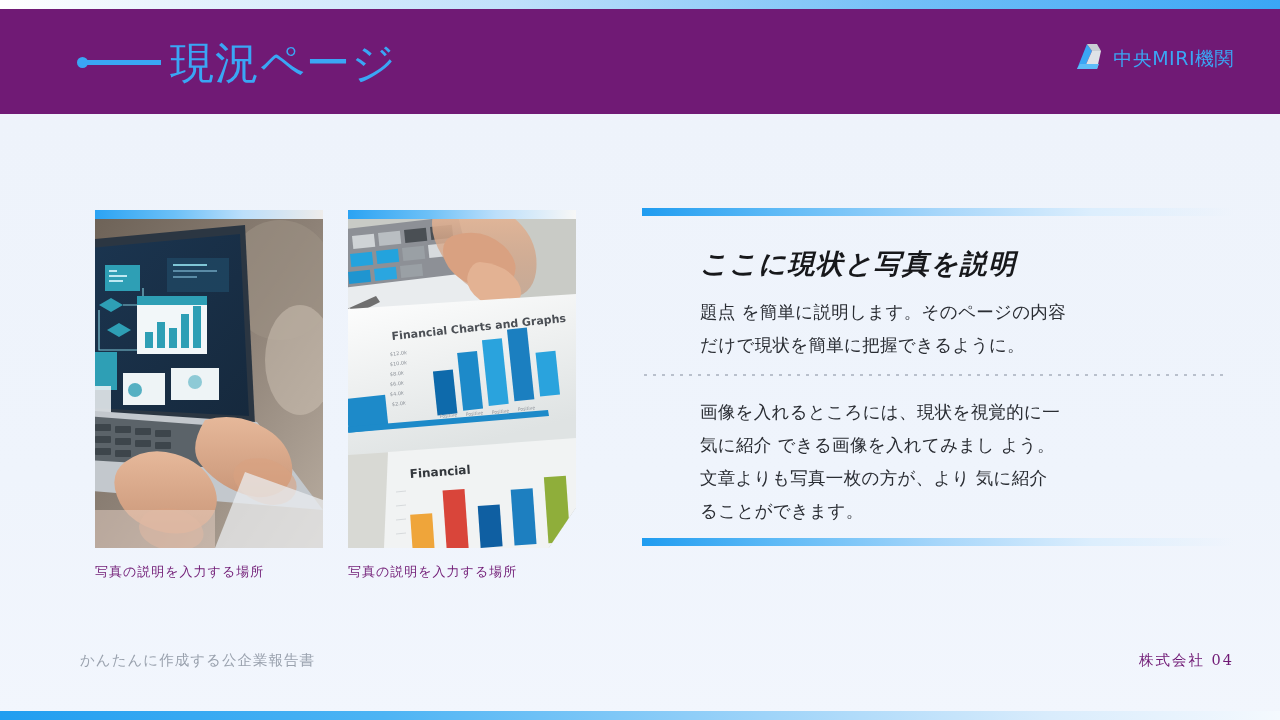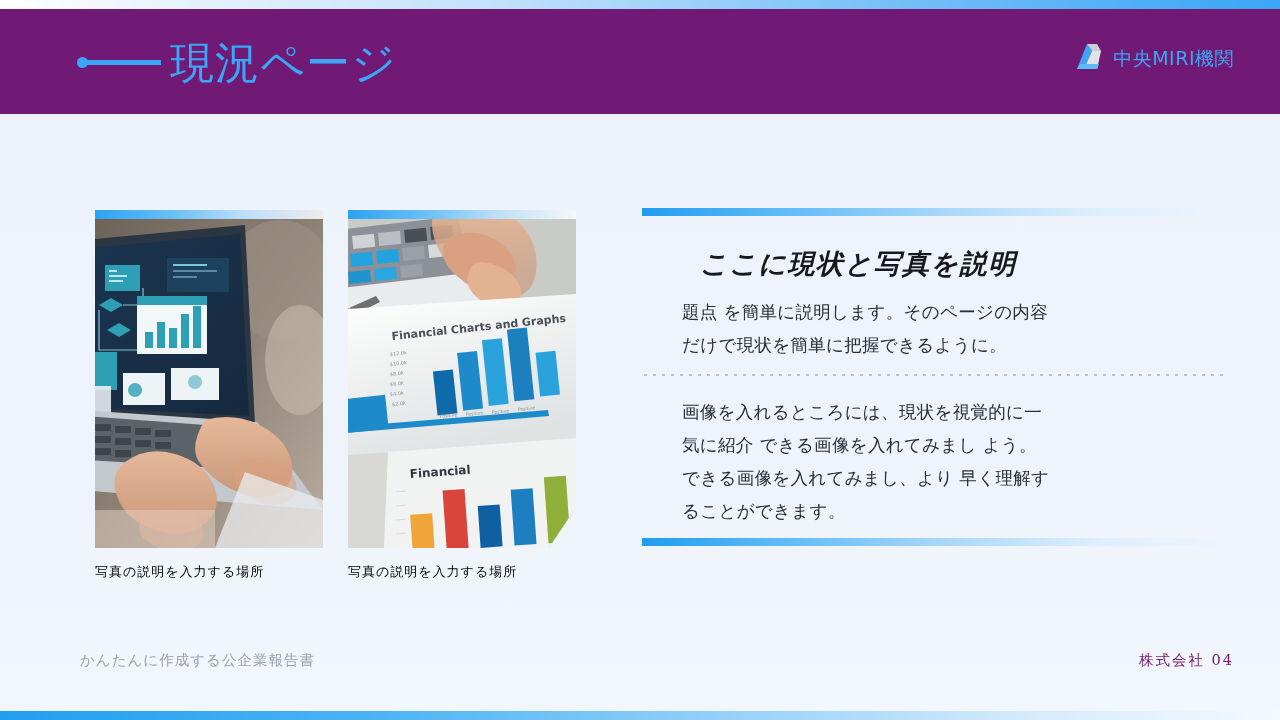--- a/index.html
+++ b/index.html
@@ -78,21 +78,21 @@
   #photo-1 { left:95px; top:210px; width:228px; height:338px; }
   #photo-2 { left:348px; top:210px; width:228px; height:338px;
              -webkit-clip-path:polygon(0 0,100% 0,100% 88%,88% 100%,0 100%);
              clip-path:polygon(0 0,100% 0,100% 88%,88% 100%,0 100%); }
 
   .photo svg { position:absolute; left:0; top:0; width:100%; height:100%; }
 
   .caption {
     position:absolute;
     font-family:Liberation Serif, serif;
-    font-size:13px; color:#000000; letter-spacing:1px;
+    font-size:13px; color:#701a75; letter-spacing:1px;
     white-space:nowrap;
   }
   #caption-1 { left:95px; top:563px; }
   #caption-2 { left:348px; top:563px; }
 
   
   .panel { position:absolute; left:642px; top:208px; width:592px; height:345px; }
   .panel-bar {
     position:absolute; left:0; width:592px; height:8px;
     background:linear-gradient(to right,#1f9cf0 0%,#5cb9f6 22%,#a6d6fa 50%,#dceefd 76%,rgba(236,243,251,0) 100%);
@@ -100,21 +100,21 @@
   #panel-bar-top { top:0; }
   #panel-bar-bottom { top:330px; }
 
   .panel-heading {
     position:absolute; left:58px; top:38px;
     font-family:"DejaVu Serif", serif;
     font-weight:bold; font-size:27px; color:#17181b;
     letter-spacing:1.5px; white-space:nowrap;font-style:italic;
   }
   .panel-para {
-    position:absolute; left:40px;
+    position:absolute; left:58px;
     font-family:"DejaVu Serif", serif;
     font-size:17.5px; color:#2a2d33; line-height:33px;
     letter-spacing:0.3px;
     width:530px;
   }
   #panel-para-1 { top:88px; }
   #panel-para-2 { top:188px; }
   .panel-para div { white-space:nowrap; }
 
   .panel-divider {
@@ -330,21 +330,21 @@
   <div class="panel-para" id="panel-para-1">
     <div>題点 を簡単に説明します。そのページの内容</div>
     <div>だけで現状を簡単に把握できるように。</div>
   </div>
 
   <span class="panel-divider"></span>
 
   <div class="panel-para" id="panel-para-2">
     <div>画像を入れるところには、現状を視覚的に一</div>
     <div>気に紹介 できる画像を入れてみまし よう。</div>
-    <div>できる画像を入れてみまし、より 早く理解す</div>
+    <div>文章よりも写真一枚の方が、より 気に紹介</div>
     <div>ることができます。</div>
   </div>
 
   <span class="panel-bar" id="panel-bar-bottom"></span>
 </section>
 
 <div class="footer-left">かんたんに作成する公企業報告書</div>
 <div class="footer-right">株式会社  04</div>
 
 </body></html>

